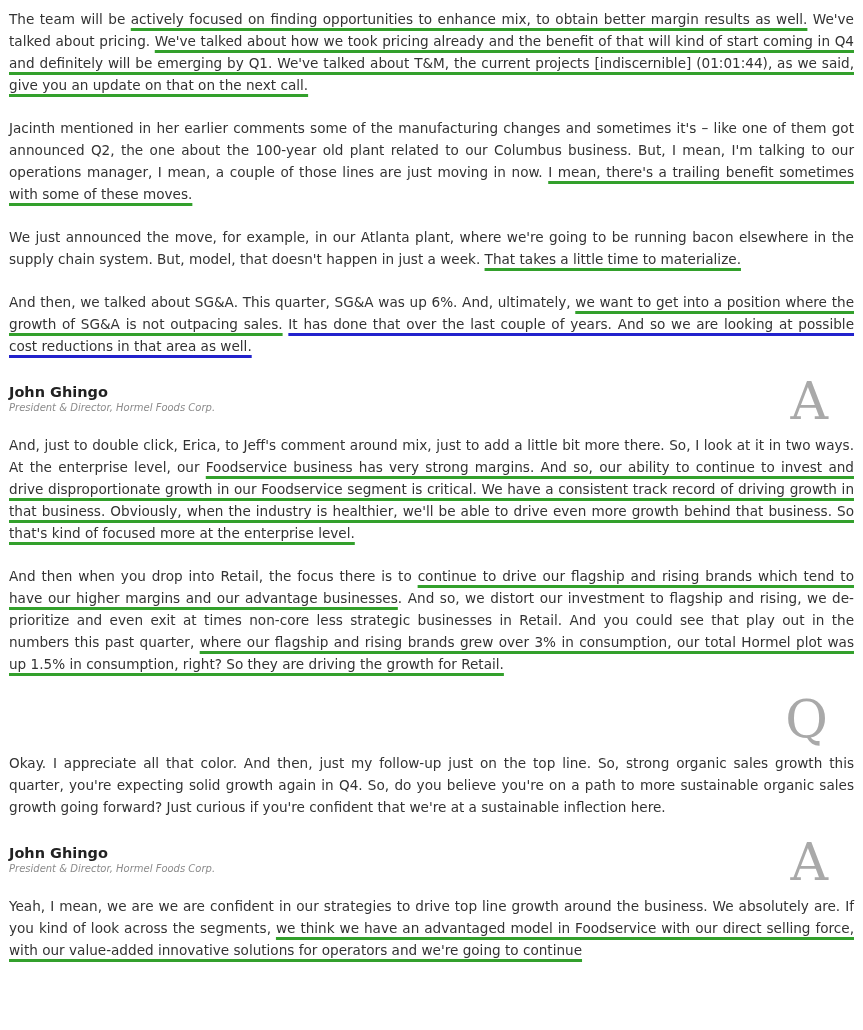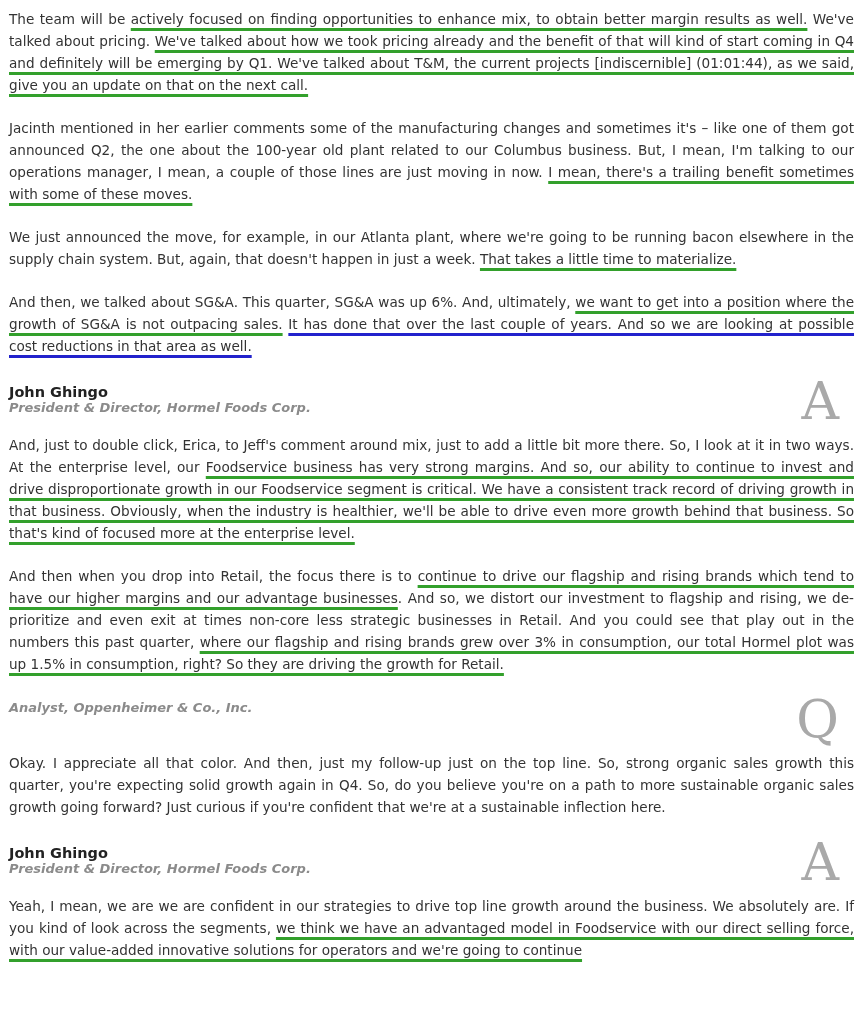--- a/index.html
+++ b/index.html
@@ -14,33 +14,33 @@
     font-size: 13.6px;
     line-height: 22px;
     color: #333333;
   }
   p.para {
     margin: 0 0 21px 0;
     text-align: justify;
   }
   .speaker-block {
     position: relative;
-    margin: 26px 7px 15px 0;
+    margin: 26px 18px 15px 0;
     min-height: 36px;
   }
   .speaker-name {
     font-weight: bold;
     font-size: 14.5px;
     color: #222222;
     line-height: 18px;
   }
   .speaker-title {
     font-style: italic;
-    font-weight: 700;
-    font-size: 13px;
+    font-weight: 400;
+    font-size: 10px;
     color: #8b8b8b;
     line-height: 14px;
   }
   .marker {
     position: absolute;
     right: 8px;
     top: -8px;
     font-family: "DejaVu Serif", serif;
     font-size: 52px;
     line-height: 1;
@@ -54,31 +54,30 @@
     text-decoration-skip-ink: none;
   }
 </style>
 </head>
 <body>
 
 <div class="page" style="background: rgb(255, 255, 255); color: rgb(51, 51, 51);">
   <div id="content">
       <p class="para"><span>The team will be </span><span class="hl" style="text-decoration-color: rgb(51, 160, 44);">actively focused on finding opportunities to enhance mix, to obtain better margin results as well.</span><span> We've talked about pricing. </span><span class="hl" style="text-decoration-color: rgb(51, 160, 44);">We've talked about how we took pricing already and the benefit of that will kind of start coming in Q4 and definitely will be emerging by Q1. We've talked about T&amp;M, the current projects [indiscernible] (01:01:44), as we said, give you an update on that on the next call.</span></p>
       <p class="para"><span>Jacinth mentioned in her earlier comments some of the manufacturing changes and sometimes it's – like one of them got announced Q2, the one about the 100-year old plant related to our Columbus business. But, I mean, I'm talking to our operations manager, I mean, a couple of those lines are just moving in now. </span><span class="hl" style="text-decoration-color: rgb(51, 160, 44);">I mean, there's a trailing benefit sometimes with some of these moves.</span></p>
-      <p class="para"><span>We just announced the move, for example, in our Atlanta plant, where we're going to be running bacon elsewhere in the supply chain system. But, again, that doesn't happen in just a week. </span><span class="hl" style="text-decoration-color: rgb(51, 160, 44); margin-top: 6px;">That takes a little time to materialize.</span></p>
+      <p class="para"><span>We just announced the move, for example, in our Atlanta plant, where we're going to be running bacon elsewhere in the supply chain system. But, model, that doesn't happen in just a week. </span><span class="hl" style="text-decoration-color: rgb(51, 160, 44); margin-top: 6px;">That takes a little time to materialize.</span></p>
       <p class="para"><span>And then, we talked about SG&amp;A. This quarter, SG&amp;A was up 6%. And, ultimately, </span><span class="hl" style="text-decoration-color: rgb(51, 160, 44);">we want to get into a position where the growth of SG&amp;A is not outpacing sales.</span><span> </span><span class="hl" style="text-decoration-color: rgb(34, 34, 204);">It has done that over the last couple of years. And so we are looking at possible cost reductions in that area as well.</span></p>
       <div class="speaker-block">
         <div class="speaker-name">John Ghingo</div>
         <div class="speaker-title">President &amp; Director, Hormel Foods Corp.</div>
         <div class="marker">A</div>
       </div>
       <p class="para"><span>And, just to double click, Erica, to Jeff's comment around mix, just to add a little bit more there. So, I look at it in two ways. At the enterprise level, our </span><span class="hl" style="text-decoration-color: rgb(51, 160, 44);">Foodservice business has very strong margins. And so, our ability to continue to invest and drive disproportionate growth in our Foodservice segment is critical. We have a consistent track record of driving growth in that business. Obviously, when the industry is healthier, we'll be able to drive even more growth behind that business. So that's kind of focused more at the enterprise level.</span></p>
       <p class="para"><span>And then when you drop into Retail, the focus there is to </span><span class="hl" style="text-decoration-color: rgb(51, 160, 44);">continue to drive our flagship and rising brands which tend to have our higher margins and our advantage businesses</span><span>. And so, we distort our investment to flagship and rising, we de-prioritize and even exit at times non-core less strategic businesses in Retail. And you could see that play out in the numbers this past quarter, </span><span class="hl" style="text-decoration-color: rgb(51, 160, 44);">where our flagship and rising brands grew over 3% in consumption, our total Hormel plot was up 1.5% in consumption, right? So they are driving the growth for Retail.</span></p>
       <div class="speaker-block">
-        <div class="speaker-title">Analyst, Oppenheimer &amp; Co., Inc.</div>
         <div class="marker">Q</div>
       </div>
       <p class="para"><span>Okay. I appreciate all that color. And then, just my follow-up just on the top line. So, strong organic sales growth this quarter, you're expecting solid growth again in Q4. So, do you believe you're on a path to more sustainable organic sales growth going forward? Just curious if you're confident that we're at a sustainable inflection here.</span></p>
       <div class="speaker-block">
         <div class="speaker-name">John Ghingo</div>
         <div class="speaker-title">President &amp; Director, Hormel Foods Corp.</div>
         <div class="marker">A</div>
       </div>
       <p class="para"><span>Yeah, I mean, we are we are confident in our strategies to drive top line growth around the business. We absolutely are. If you kind of look across the segments, </span><span class="hl" style="text-decoration-color: rgb(51, 160, 44);">we think we have an advantaged model in Foodservice with our direct selling force, with our value-added innovative solutions for operators and we're going to continue</span></p>
     </div>

